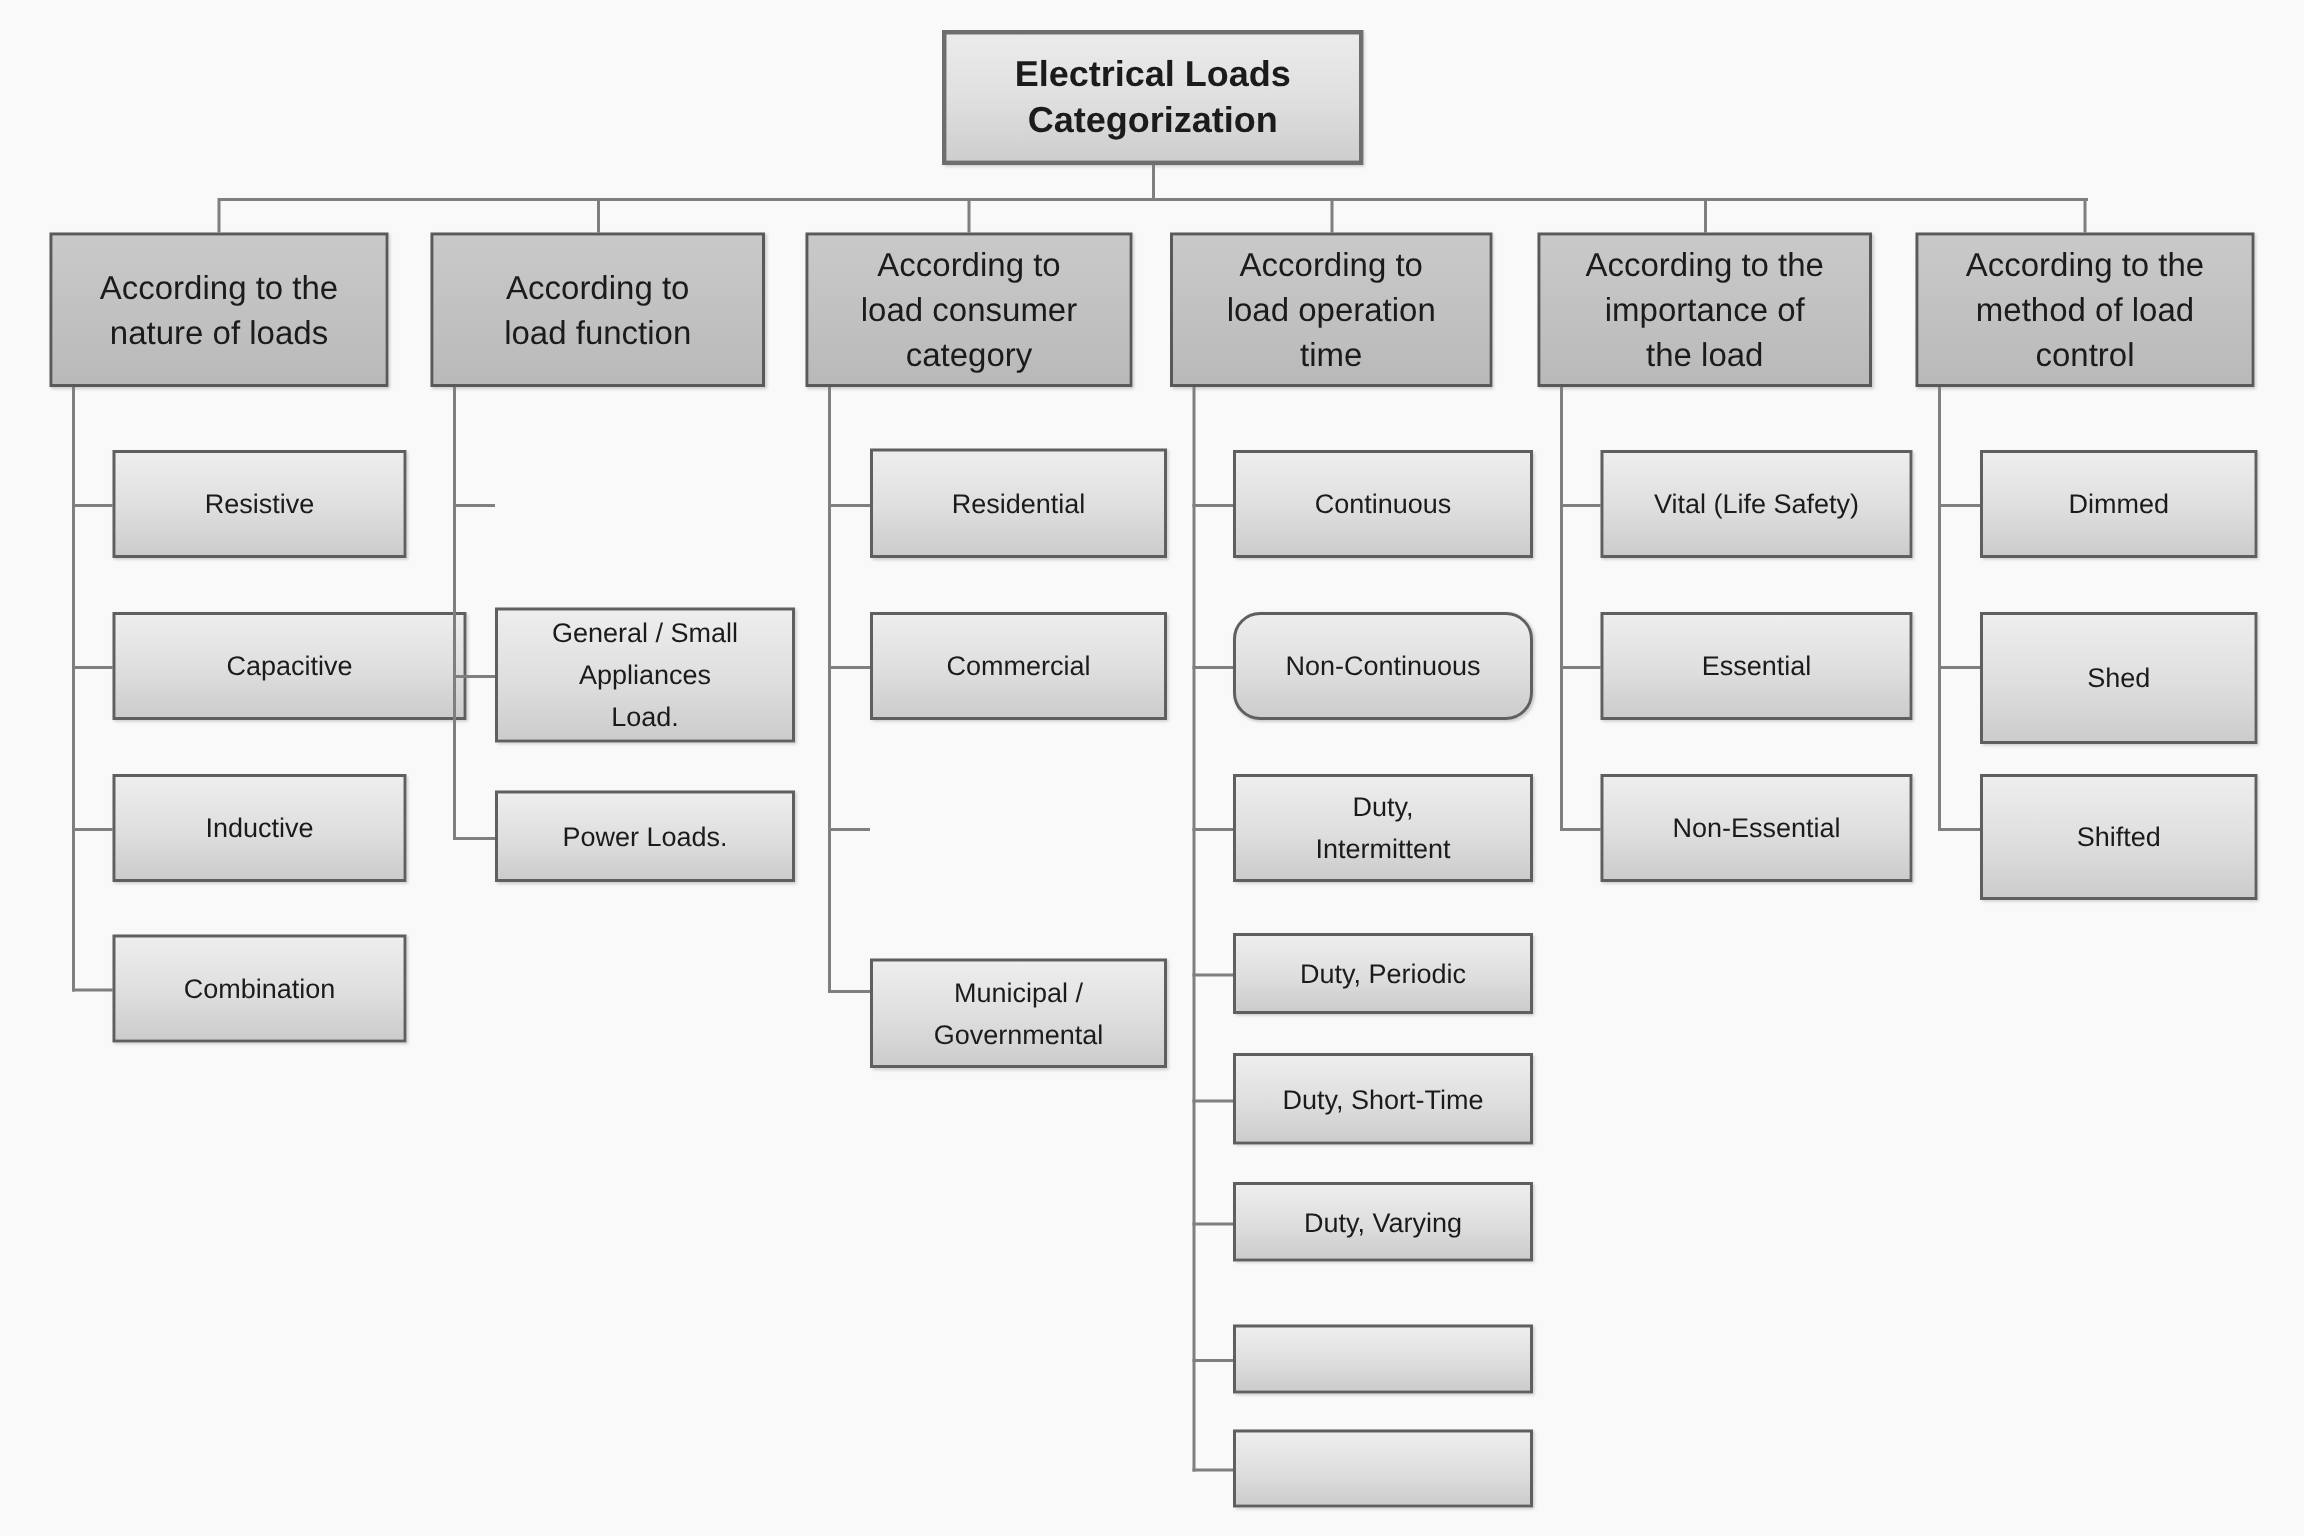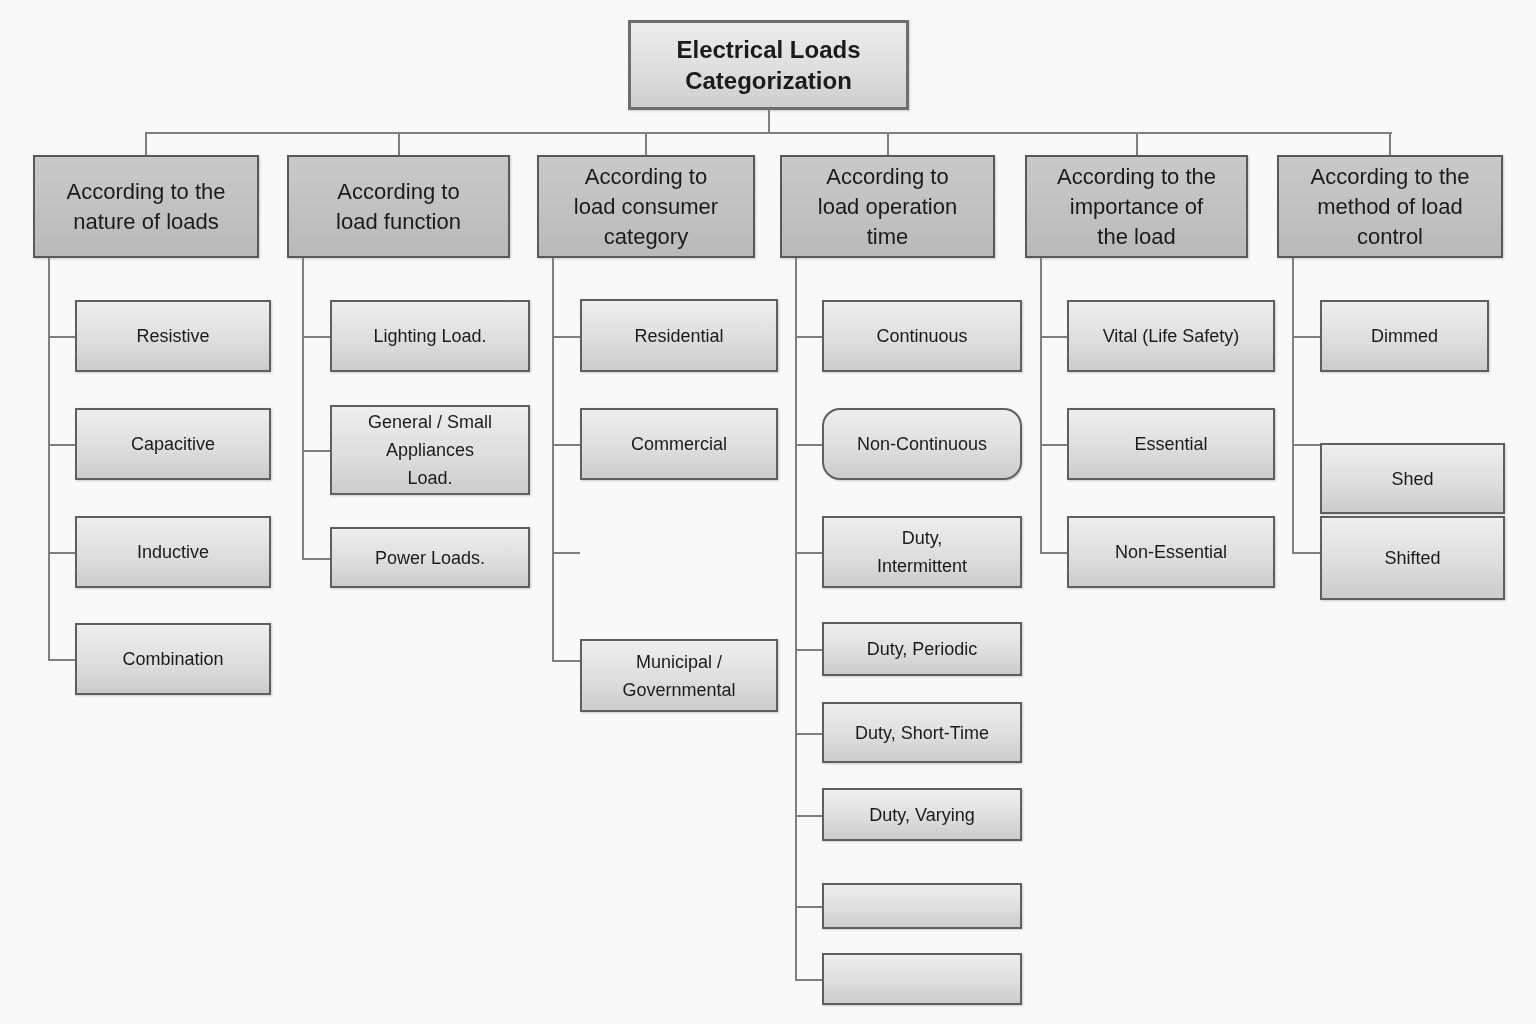--- a/index.html
+++ b/index.html
@@ -44,41 +44,38 @@
     <div class="box header-box" style="left: 33px; top: 155px; width: 226px; height: 103px;">
       <span class="lbl">According to the
 nature of loads</span>
     </div>
     <div class="cline" style="left: 48px; top: 258px; width: 2px; height: 403px;"></div>
     <div class="cline" style="left: 48px; top: 336px; width: 27px; height: 2px;"></div>
     <div class="box child-box" style="left: 75px; top: 300px; width: 196px; height: 72px;">
       <span class="lbl">Resistive</span>
     </div>
     <div class="cline" style="left: 48px; top: 444px; width: 27px; height: 2px;"></div>
-    <div class="box child-box" style="left: 75px; top: 408px; width: 196px; height: 72px;">
+    <div class="box child-box" style="left: 75px; top: 408px; width: 236px; height: 72px;">
       <span class="lbl">Capacitive</span>
     </div>
     <div class="cline" style="left: 48px; top: 552px; width: 27px; height: 2px;"></div>
     <div class="box child-box" style="left: 75px; top: 516px; width: 196px; height: 72px;">
       <span class="lbl">Inductive</span>
     </div>
     <div class="cline" style="left: 48px; top: 659px; width: 27px; height: 2px;"></div>
     <div class="box child-box" style="left: 75px; top: 623px; width: 196px; height: 72px;">
       <span class="lbl">Combination</span>
     </div>
     <div class="cline" style="left: 398px; top: 132px; width: 2px; height: 23px;"></div>
     <div class="box header-box" style="left: 287px; top: 155px; width: 223px; height: 103px;">
       <span class="lbl">According to
 load function</span>
     </div>
     <div class="cline" style="left: 302px; top: 258px; width: 2px; height: 302px;"></div>
     <div class="cline" style="left: 302px; top: 336px; width: 28px; height: 2px;"></div>
-    <div class="box child-box" style="left: 330px; top: 300px; width: 200px; height: 72px;">
-      <span class="lbl">Lighting Load.</span>
-    </div>
     <div class="cline" style="left: 302px; top: 450px; width: 28px; height: 2px;"></div>
     <div class="box child-box" style="left: 330px; top: 405px; width: 200px; height: 90px;">
       <span class="lbl">General / Small
 Appliances
 Load.</span>
     </div>
     <div class="cline" style="left: 302px; top: 558px; width: 28px; height: 2px;"></div>
     <div class="box child-box" style="left: 330px; top: 527px; width: 200px; height: 61px;">
       <span class="lbl">Power Loads.</span>
     </div>
@@ -163,24 +160,24 @@
       <span class="lbl">Non-Essential</span>
     </div>
     <div class="cline" style="left: 1389px; top: 132px; width: 2px; height: 23px;"></div>
     <div class="box header-box" style="left: 1277px; top: 155px; width: 226px; height: 103px;">
       <span class="lbl">According to the
 method of load
 control</span>
     </div>
     <div class="cline" style="left: 1292px; top: 258px; width: 2px; height: 296px;"></div>
     <div class="cline" style="left: 1292px; top: 336px; width: 28px; height: 2px;"></div>
-    <div class="box child-box" style="left: 1320px; top: 300px; width: 169px; height: 72px;">
+    <div class="box child-box" style="left: 1320px; top: 300px; width: 185px; height: 72px;">
       <span class="lbl">Dimmed</span>
     </div>
     <div class="cline" style="left: 1292px; top: 444px; width: 28px; height: 2px;"></div>
-    <div class="box child-box" style="left: 1320px; top: 408px; width: 185px; height: 71px; margin-top: 35px;">
+    <div class="box child-box" style="left: 1320px; top: 408px; width: 185px; height: 88px;">
       <span class="lbl">Shed</span>
     </div>
     <div class="cline" style="left: 1292px; top: 552px; width: 28px; height: 2px;"></div>
     <div class="box child-box" style="left: 1320px; top: 516px; width: 185px; height: 84px;">
       <span class="lbl">Shifted</span>
     </div>
   </div>
 
 </body></html>

